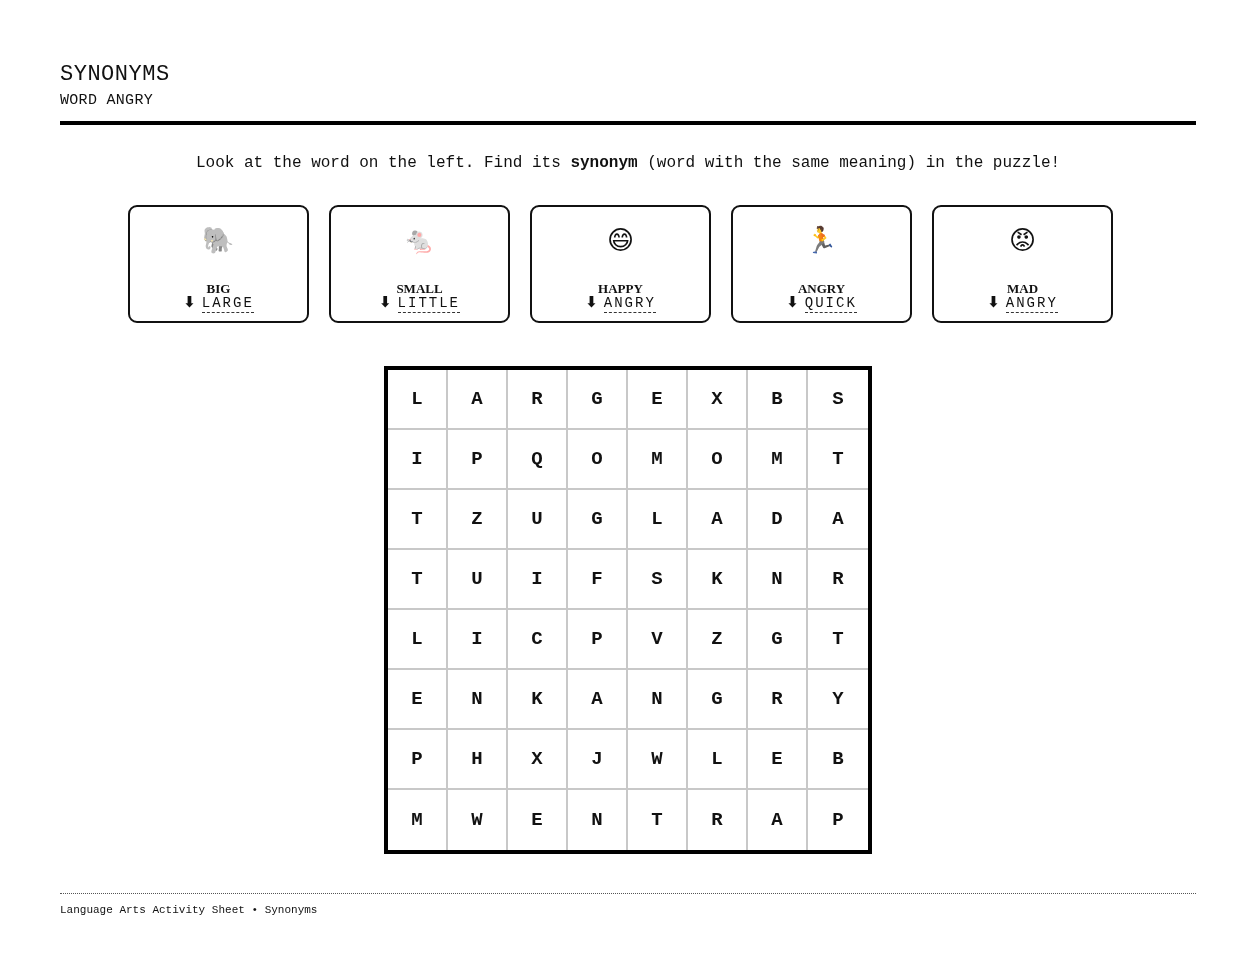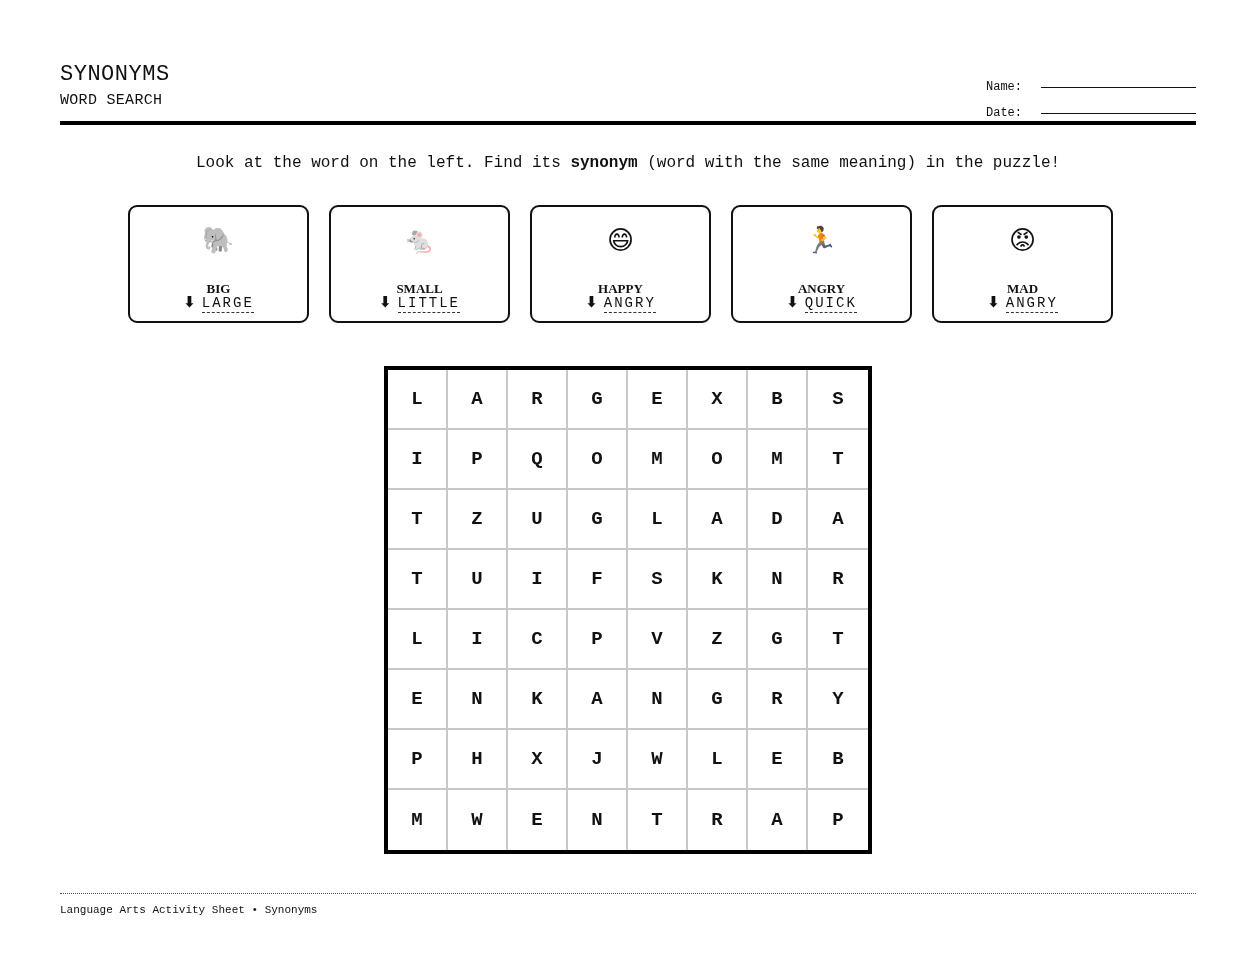--- a/index.html
+++ b/index.html
@@ -28,31 +28,21 @@
   .cell.last-row { border-bottom: none; }
   .footer-rule { position: absolute; top: 893px; left: 0; width: 1136px; border-top: 1px dotted #555; }
   .footer { position: absolute; top: 904px; left: 0; width: 1136px; font-size: 11px; }
 </style>
 </head>
 <body>
 
 <div class="page">
   <div class="header">
     <div class="title">SYNONYMS</div>
-    <div class="subtitle">WORD SEARCH</div>
-    <div class="fields">
-      <div class="field-row">
-        <span class="field-label">Name:</span>
-        <span class="field-line"></span>
-      </div>
-      <div class="field-row">
-        <span class="field-label">Date:</span>
-        <span class="field-line"></span>
-      </div>
-    </div>
+    <div class="subtitle">WORD ANGRY</div>
   </div>
   <div class="rule"></div>
 
   <div class="instructions"><span>Look at the word on the left. Find its </span><b>synonym</b><span> (word with the same meaning) in the puzzle!</span></div>
 
   <div class="cards">
     <div class="card">
       <div class="emoji">🐘</div>
       <div class="word">BIG</div>
       <div class="syn-row">

